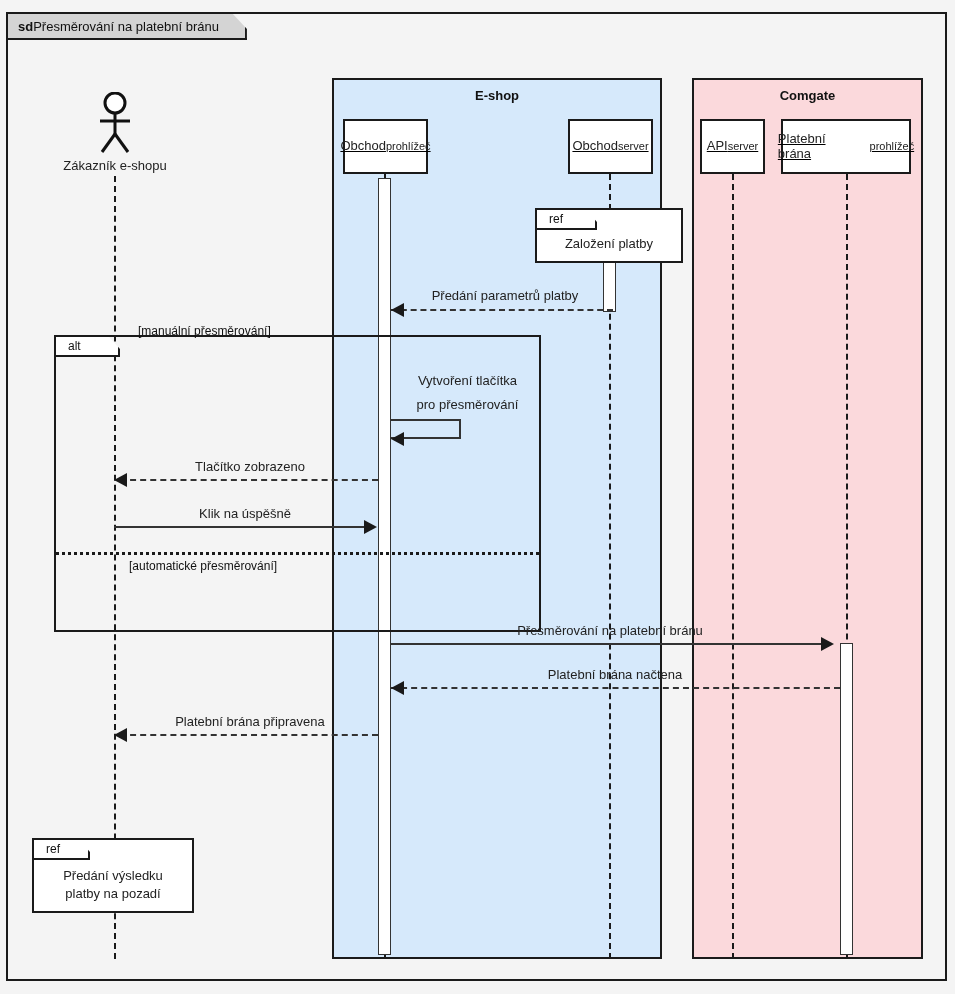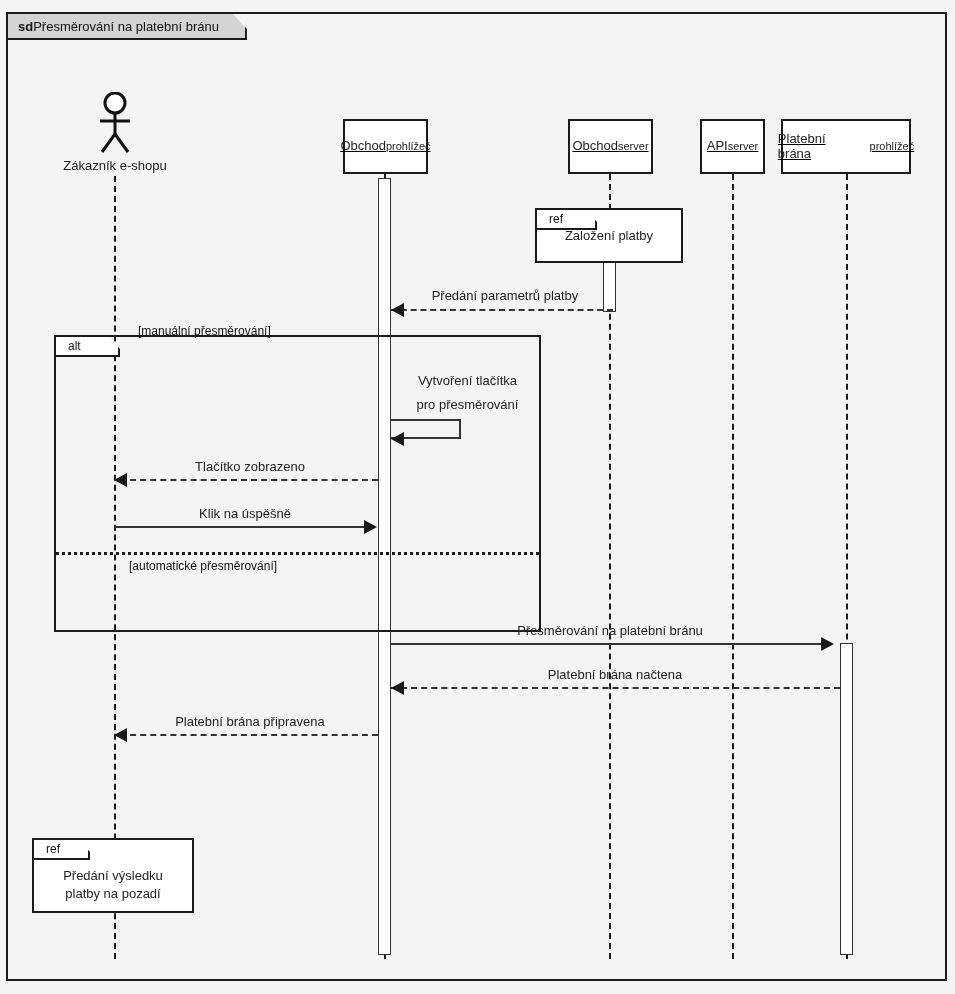--- a/index.html
+++ b/index.html
@@ -213,21 +213,27 @@
 
 <div id="canvas">
 
   <div id="frame"></div>
 
   <div id="sd-tag">
     <b>sd</b>
     <span>Přesměrování na platební bránu</span>
   </div>
 
-
+  <div class="group-box eshop" style="left:332px; top:78px; width:330px; height:881px;">
+    <div class="group-title">E-shop</div>
+  </div>
+
+  <div class="group-box comgate" style="left:692px; top:78px; width:231px; height:881px;">
+    <div class="group-title">Comgate</div>
+  </div>
 
   <div class="actor" style="left:95px; top:92px; width:40px; height:62px;">
     <svg width="40" height="62" viewBox="0 0 40 62">
       <circle cx="20" cy="11" r="10" fill="#ffffff" stroke="#111" stroke-width="3"></circle>
       <line x1="20" y1="21" x2="20" y2="42" stroke="#111" stroke-width="3"></line>
       <line x1="5" y1="29" x2="35" y2="29" stroke="#111" stroke-width="3"></line>
       <line x1="20" y1="42" x2="7" y2="60" stroke="#111" stroke-width="3"></line>
       <line x1="20" y1="42" x2="33" y2="60" stroke="#111" stroke-width="3"></line>
     </svg>
   </div>
@@ -257,21 +263,21 @@
     <div class="lh-sub">prohlížeč</div>
   </div>
   <div class="lifeline-line" style="left:846px; top:174px; height:785px;"></div>
 
   <div class="activation" style="left:378px; top:178px; height:777px;"></div>
   <div class="activation" style="left:603px; top:260px; height:52px;"></div>
   <div class="activation" style="left:840px; top:643px; height:312px;"></div>
 
   <div class="ref-box" style="left:535px; top:208px; width:148px; height:55px;">
     <div class="frag-tag" style="width:60px;">ref</div>
-    <div class="ref-text" style="top:18px;">Založení platby</div>
+    <div class="ref-text" style="top:26px;">Založení platby</div>
   </div>
 
   <div class="msg-line dashed" style="left:391px; top:309px; width:222px;"></div>
   <div class="arrow-l" style="left:391px; top:303px;"></div>
   <div class="msg-label" style="left:400px; top:288px; width:210px;">Předání parametrů platby</div>
 
   <div class="fragment" style="left:54px; top:335px; width:487px; height:297px;">
     <div class="frag-tag" style="width:64px;">alt</div>
   </div>
   <div class="frag-guard" style="left:129px; top:324px;margin-left:9px;">[manuální přesměrování]</div>

